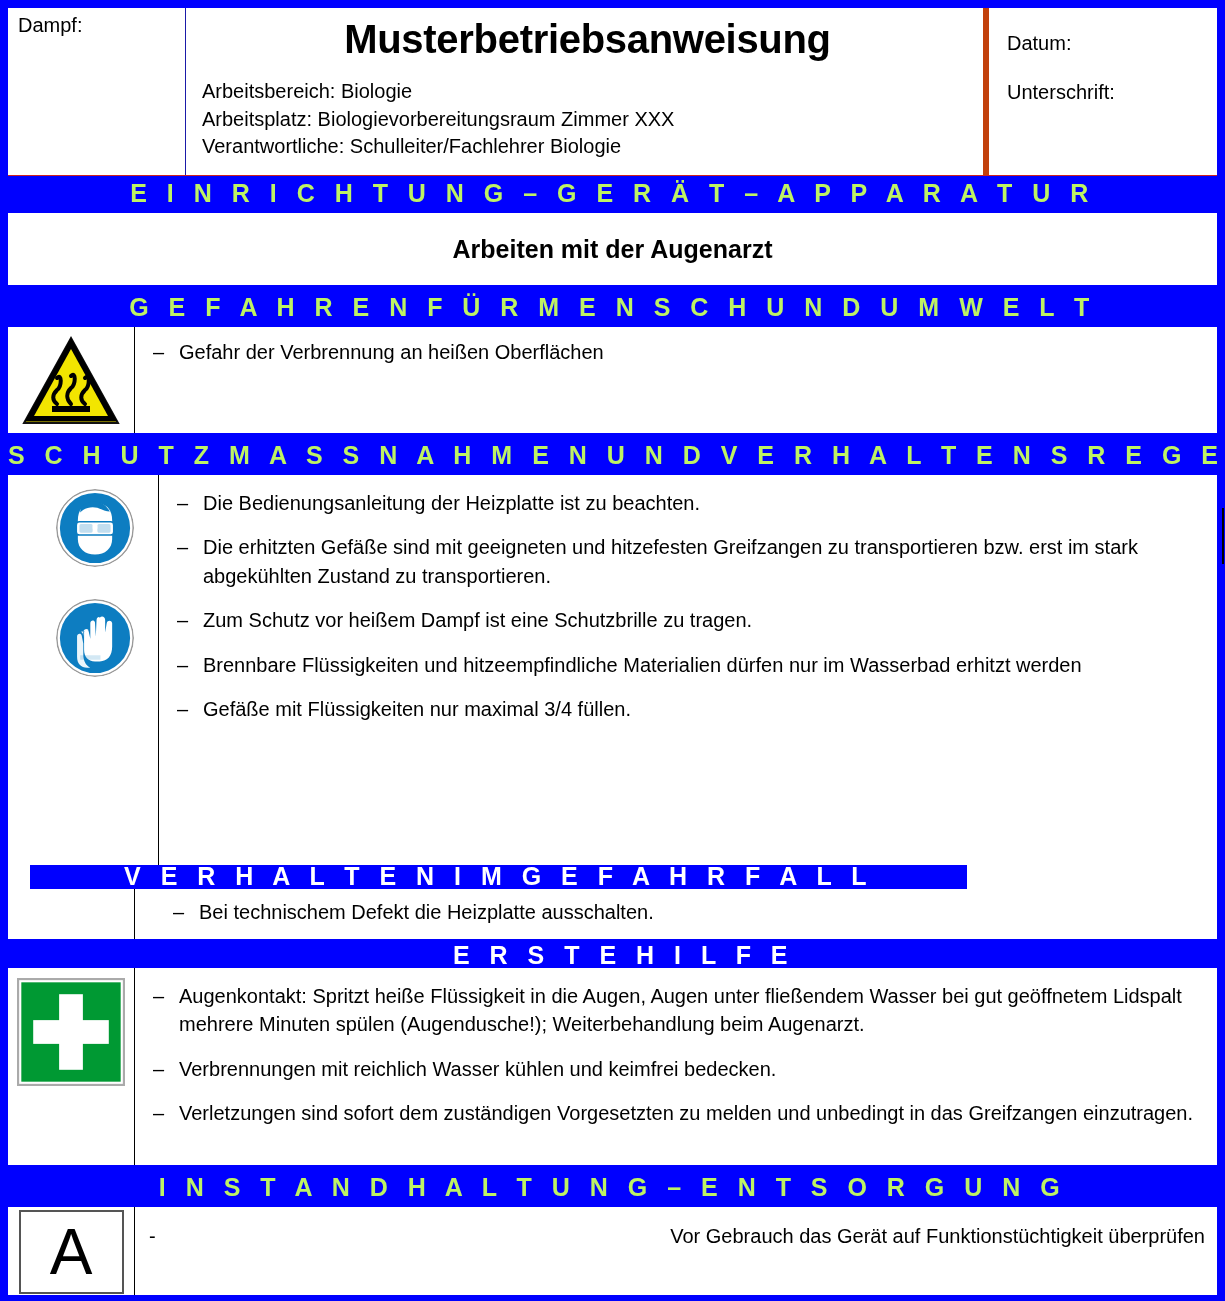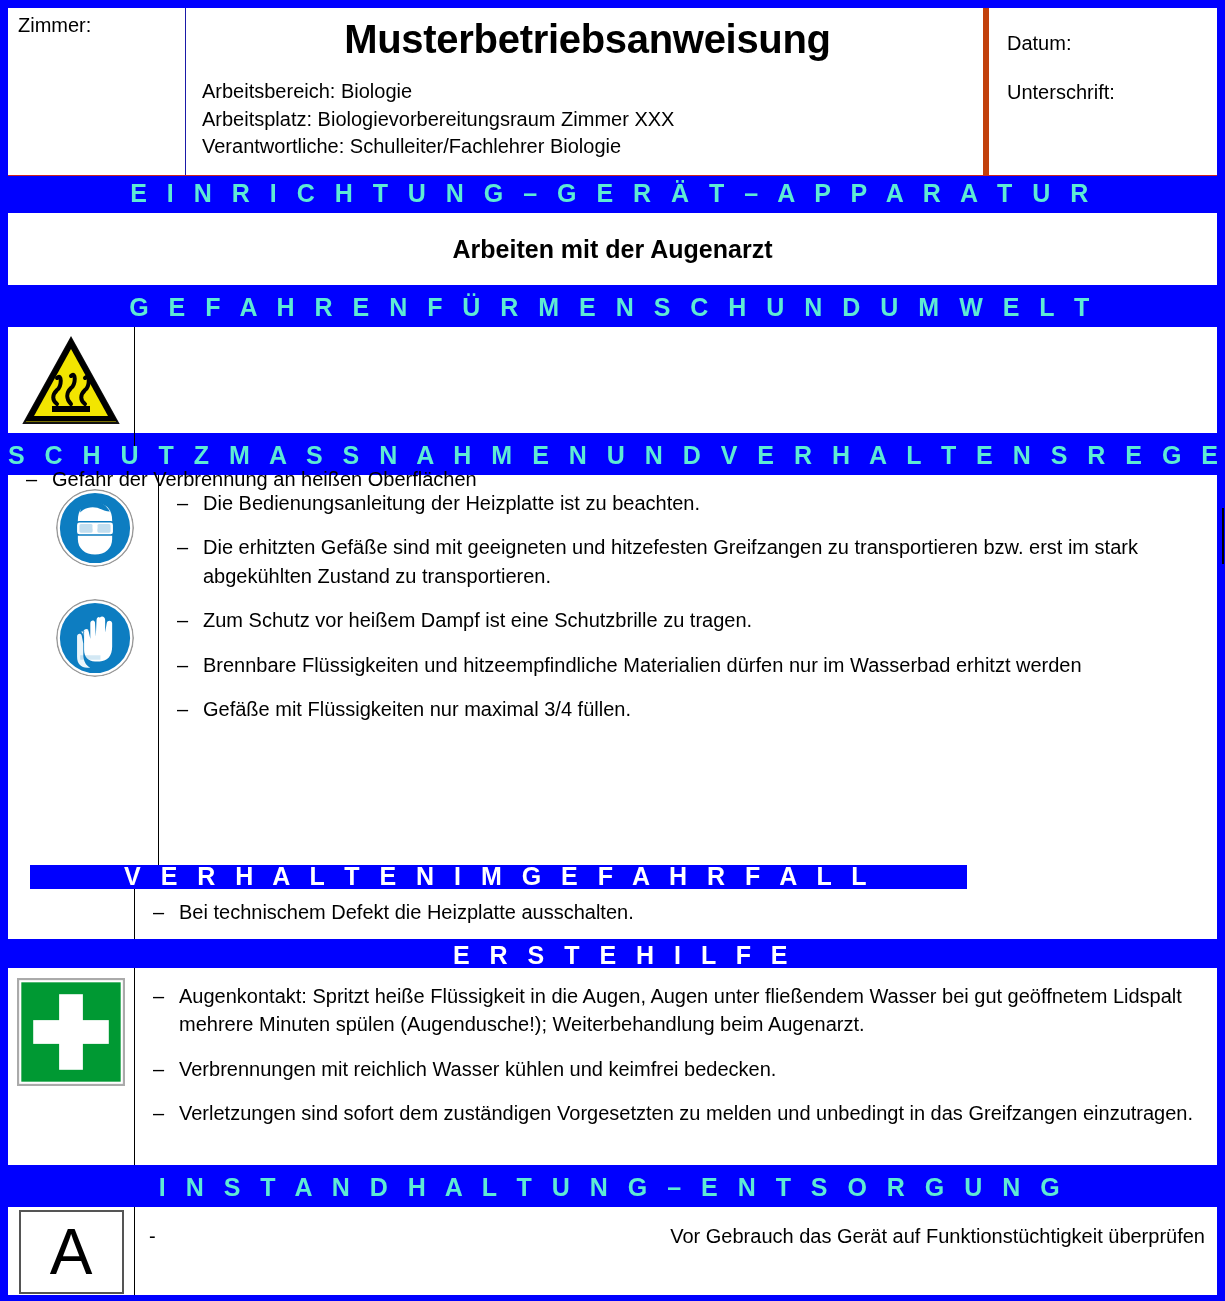--- a/index.html
+++ b/index.html
@@ -19,21 +19,21 @@
     width: 1225px;
     height: 1301px;
     background: #0000ff;
     padding: 8px 8px 8px 8px;
     overflow: hidden;
   }
 
   
   .bar {
     background: #0000ff;
-    color: #5eead4;
+    color: #bef264;
     text-align: center;
     font-weight: bold;
     font-size: 25px;
     letter-spacing: 6.5px;
     line-height: 1;
     padding: 5px 0 7px 0;
     white-space: nowrap;
   }
 
   
@@ -200,21 +200,21 @@
     background: #000000;
   }
 </style>
 </head>
 <body>
 
 <div class="page">
 
   <div class="header-row">
     <div class="hdr-cell hdr-school">
-      <div>Zimmer:</div>
+      <div>Dampf:</div>
     </div>
     <div class="hdr-cell hdr-mid">
       <div class="doc-title">Musterbetriebsanweisung</div>
       <div class="doc-sub">
         <div>Arbeitsbereich: Biologie</div>
         <div>Arbeitsplatz: Biologievorbereitungsraum Zimmer XXX</div>
         <div>Verantwortliche: Schulleiter/Fachlehrer Biologie</div>
       </div>
     </div>
     <div class="hdr-cell hdr-right">
@@ -226,21 +226,21 @@
   <div class="bar">E I N R I C H T U N G  –  G E R Ä T  –  A P P A R A T U R</div>
 
   <div class="titlebox">
     <span>Arbeiten mit der Augenarzt</span>
   </div>
 
   <div class="gap-sm"></div>
 
   <div class="bar">G E F A H R E N  F Ü R  M E N S C H  U N D  U M W E L T</div>
 
-  <div class="irow" style="height:106px;flex-direction:column;">
+  <div class="irow" style="height:106px;">
     <div class="icon-cell">
 
       <svg class="ico ico-hot" viewBox="0 0 100 92">
         <polygon points="50,3 97,88 3,88" fill="#f2e500" stroke="#111111" stroke-width="2"></polygon>
         <polygon points="50,14 87,81 13,81" fill="none" stroke="#000000" stroke-width="11"></polygon>
         <polygon points="50,14 87,81 13,81" fill="#f2e500"></polygon>
         <path d="M36,43 c5,-5 5,8 0,12 c-5,5 -5,10 0,14" fill="none" stroke="#000000" stroke-width="4" stroke-linecap="round"></path>
         <path d="M50,41 c5,-5 5,8 0,12 c-5,5 -5,11 0,16" fill="none" stroke="#000000" stroke-width="4" stroke-linecap="round"></path>
         <path d="M64,43 c5,-5 5,8 0,12 c-5,5 -5,10 0,14" fill="none" stroke="#000000" stroke-width="4" stroke-linecap="round"></path>
         <rect x="31" y="71" width="38" height="6" fill="#000000"></rect>
@@ -289,21 +289,21 @@
       </ul>
     </div>
   </div>
 
   <div class="split-bar">
     <div class="leftpad"></div>
     <div class="title">V E R H A L T E N  I M  G E F A H R F A L L</div>
     <div class="rightbox"></div>
   </div>
 
-  <div class="irow" style="height:50px;">
+  <div class="irow" style="height:50px;gap:20px;">
     <div class="icon-cell"></div>
     <div class="text-cell" style="padding-top:8px;">
       <ul class="bullets">
         <li>Bei technischem Defekt die Heizplatte ausschalten.</li>
       </ul>
     </div>
   </div>
 
   <div class="gap-sm"></div>
 

